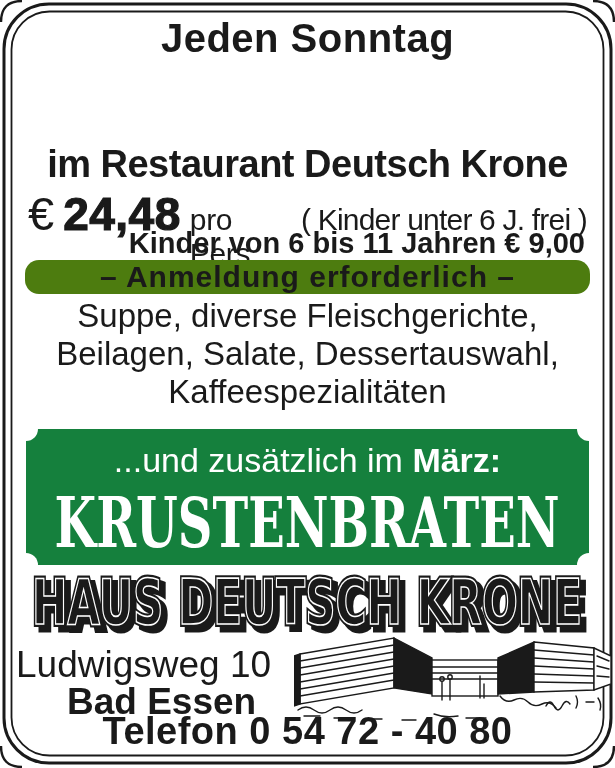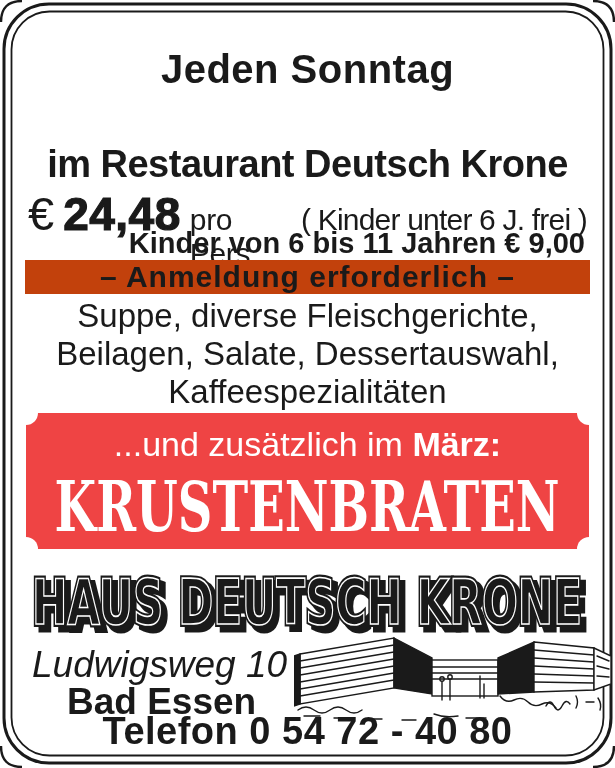--- a/index.html
+++ b/index.html
@@ -12,21 +12,21 @@
     color:#1a1a1a;
   }
   .abs{position:absolute;}
   .center{left:0;right:0;text-align:center;}
   .nowrap{white-space:nowrap;}
 
   
   .frame-svg{position:absolute;inset:0;pointer-events:none;}
 
   
-  .headline1{top:16px;font-size:40px;font-weight:700;letter-spacing:.5px;margin-top:31px;}
+  .headline1{top:16px;font-size:40px;font-weight:700;letter-spacing:.5px;}
   .headline2{top:58px;font-size:29px;font-weight:400;}
   .title{
     top:72px;font-size:63px;font-weight:700;letter-spacing:2px;
     -webkit-text-stroke:2.4px #1a1a1a;line-height:1.05;
   }
   .subtitle{top:143px;font-size:38px;font-weight:700;letter-spacing:-0.5px;}
 
   
   .price-row{
     top:186px;left:28px;right:28px;
@@ -63,21 +63,21 @@
   .plaque-line1{
     position:relative;margin-top:12px;font-size:34px;color:#fff;white-space:nowrap;
   }
   .plaque-line1 .bold{font-weight:700;}
   .dish-svg{position:absolute;left:10px;bottom:6px;width:543px;height:72px;}
 
   
   .logo-svg{top:552px;left:20px;width:575px;height:96px;}
 
   
-  .street{top:644px;left:32px;font-size:37px;font-weight:400;font-style:italic;}
+  .street{top:644px;left:16px;font-size:37px;font-weight:400;}
   .city{top:681px;left:67px;font-size:37px;font-weight:700;}
   .building-svg{top:632px;left:294px;width:320px;height:94px;}
   .phone{top:710px;font-size:38px;font-weight:700;letter-spacing:.5px;}
 </style>
 </head>
 <body>
 
 <div class="page">
 
   <svg class="frame-svg" width="615" height="768" viewBox="0 0 615 768">
@@ -98,29 +98,29 @@
   <div class="abs center subtitle nowrap">im Restaurant Deutsch Krone</div>
 
   <div class="abs price-row">
     <span class="euro-big">€</span>
     <span class="price-big">24,48</span>
     <span class="price-unit">pro Pers.</span>
     <span class="price-note nowrap">( Kinder unter 6 J. frei )</span>
   </div>
   <div class="abs children-line nowrap">Kinder von 6 bis 11 Jahren € 9,00</div>
 
-  <div class="abs banner" id="banner" style="background: #c2410c;">– Anmeldung erforderlich –</div>
+  <div class="abs banner" id="banner" style="background: #4d7c0f; border-radius: 14px;">– Anmeldung erforderlich –</div>
 
   <div class="abs center menu">
     <div class="nowrap">Suppe, diverse Fleischgerichte,</div>
     <div class="nowrap">Beilagen, Salate, Dessertauswahl,</div>
     <div class="nowrap">Kaffeespezialitäten</div>
   </div>
 
-  <div class="abs plaque" id="plaque" style="background: #ef4444;">
+  <div class="abs plaque" id="plaque" style="background: #15803d; margin-top: 16px;">
     <div class="plaque-notch notch-tl"></div>
     <div class="plaque-notch notch-tr"></div>
     <div class="plaque-notch notch-bl"></div>
     <div class="plaque-notch notch-br"></div>
     <div class="plaque-line1"><span>...und zusätzlich im </span><span class="bold">März:</span></div>
     <svg class="dish-svg" viewBox="0 0 543 72">
       <text x="271" y="60" text-anchor="middle" font-family="'DejaVu Serif','Liberation Serif',serif" font-size="70" font-weight="bold" fill="#ffffff" textLength="505" lengthAdjust="spacingAndGlyphs">KRUSTENBRATEN</text>
     </svg>
   </div>
 

